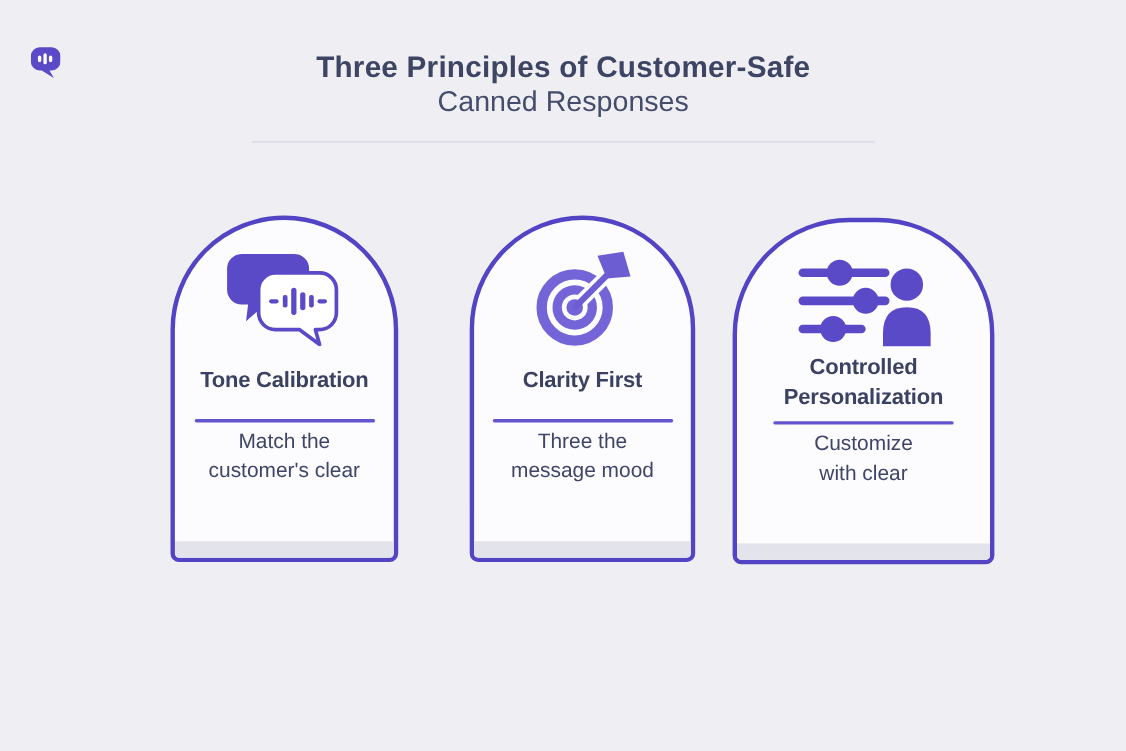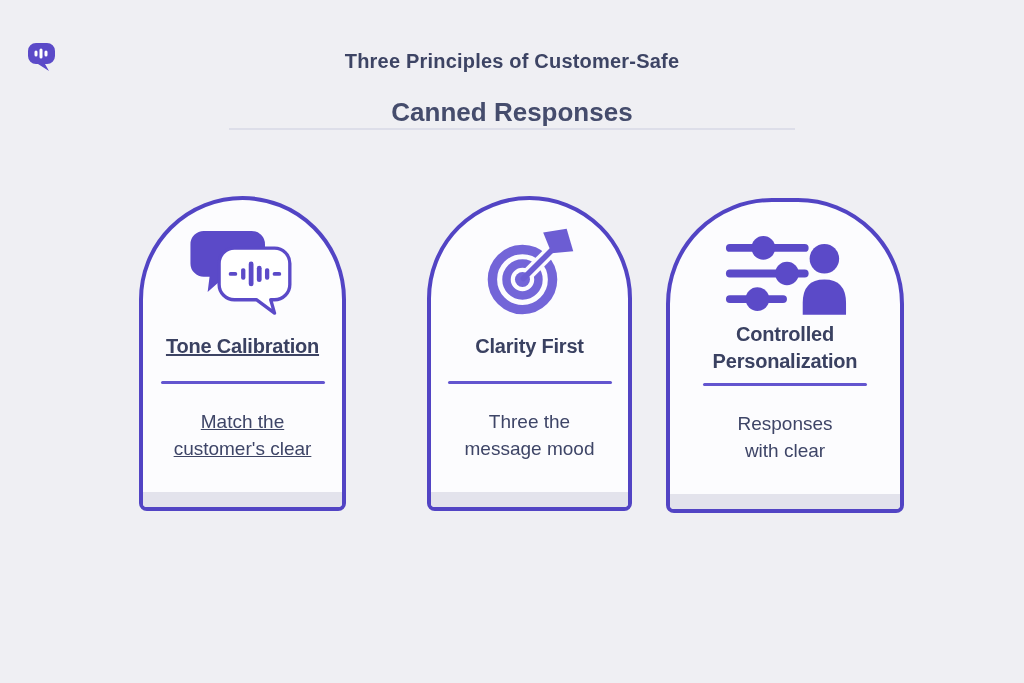--- a/index.html
+++ b/index.html
@@ -9,42 +9,42 @@
     font-family:"Liberation Sans", sans-serif;
     color:#3d4464;
   }
   .stage{position:absolute;inset:0;}
 
   
   .logo{position:absolute;left:28px;top:42px;width:27px;height:29px;}
 
   
   .header{position:absolute;left:0;right:0;top:46px;text-align:center;}
-  .title-line1{font-size:20px;font-weight:700;color:#3d4464;letter-spacing:.2px;line-height:30px;}
-  .title-line2{font-size:26px;font-weight:700;color:#454c6c;margin-top:21px;line-height:30px;}
+  .title-line1{font-size:27px;font-weight:700;color:#3d4464;letter-spacing:.2px;line-height:30px;}
+  .title-line2{font-size:26px;font-weight:400;color:#454c6c;margin-top:1px;line-height:30px;}
   .header-divider{position:absolute;left:229px;top:128px;width:566px;height:2px;background:#dddee9;}
 
   
   .card{
     position:absolute;top:196px;width:207px;height:315px;
     background:#fcfcfe;border:4px solid #5244c4;
     border-radius:106px 106px 8px 8px;
     box-sizing:border-box;overflow:hidden;
     display:flex;flex-direction:column;align-items:center;
   }
-  .card-1{left:139px;text-decoration:underline;}
+  .card-1{left:155px;}
   .card-2{left:427px;width:205px;}
   .card-3{left:666px;top:198px;width:238px;}
   .card-footer{position:absolute;left:0;right:0;bottom:0;height:15px;background:#e3e3ec;}
 
   .icon-box{height:86px;margin-top:29px;display:flex;align-items:center;justify-content:center;}
   .title-box{height:58px;margin-top:2px;display:flex;flex-direction:column;justify-content:center;}
   .card-title{font-size:20px;font-weight:700;color:#3a4161;text-align:center;line-height:27px;letter-spacing:-.2px;}
   .card-divider{width:164px;height:3px;background:#6355cf;border-radius:2px;margin-top:6px;flex:none;}
-  .desc-box{margin-top:24px;}
+  .desc-box{margin-top:4px;}
   .card-desc{font-size:19px;font-weight:400;color:#3e4567;text-align:center;line-height:27px;}
 </style>
 </head>
 <body>
 
 <div class="stage">
 
   <svg class="logo" viewBox="0 0 27 29" aria-hidden="true">
     <path d="M8 1 H19 A8 8 0 0 1 27 9 V14 A8 8 0 0 1 19 22 H17 L21 29 L10 22 H8 A8 8 0 0 1 0 14 V9 A8 8 0 0 1 8 1 Z" fill="#5b4ac8"></path>
     <rect x="6.5" y="8.5" width="3" height="6" rx="1.5" fill="#ffffff"></rect>
@@ -116,19 +116,19 @@
         <circle cx="104" cy="27" r="15" fill="#5b4ac8"></circle>
         <path d="M82 84 V72 Q82 48 104 48 Q126 48 126 72 V84 Z" fill="#5b4ac8"></path>
       </svg>
     </div>
     <div class="title-box">
       <div class="card-title">Controlled</div>
       <div class="card-title">Personalization</div>
     </div>
     <div class="card-divider"></div>
     <div class="desc-box">
-      <div class="card-desc">Responses</div>
+      <div class="card-desc">Customize</div>
       <div class="card-desc">with clear</div>
     </div>
     <div class="card-footer"></div>
   </section>
 
 </div>
 
 </body></html>

